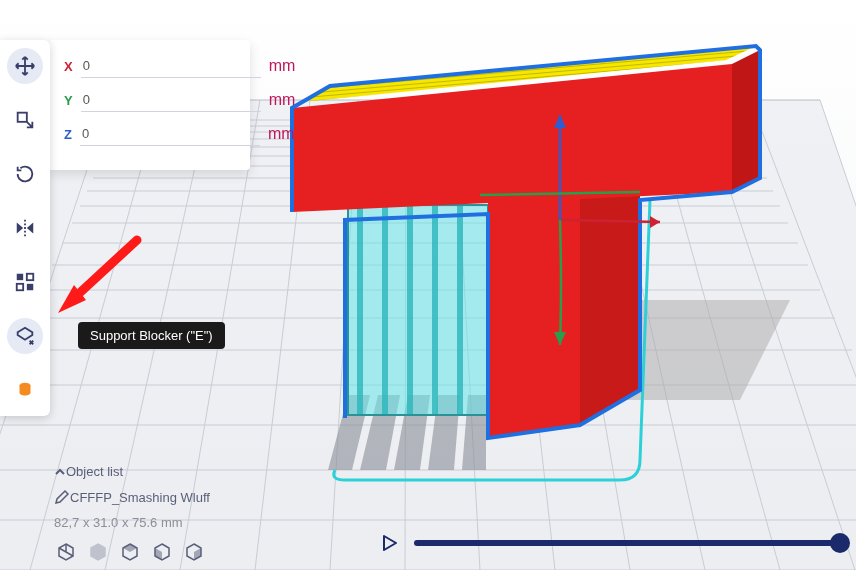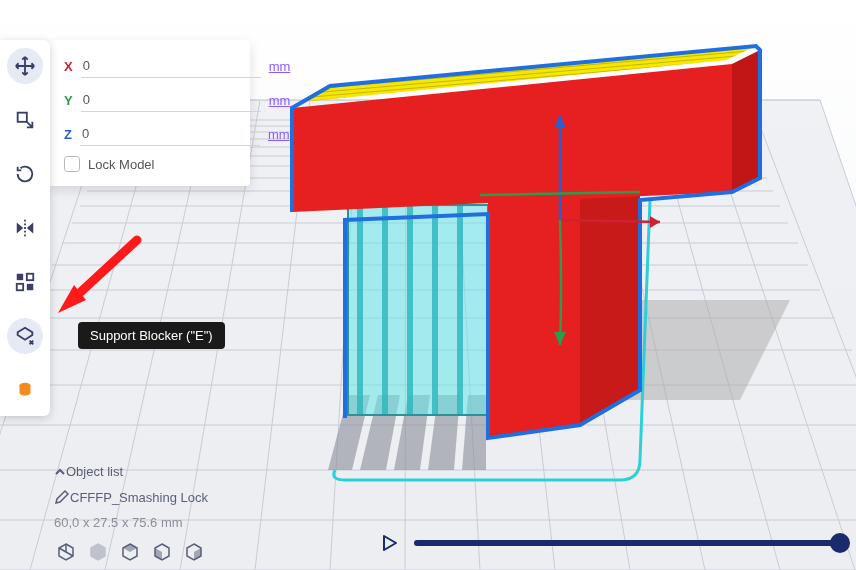--- a/index.html
+++ b/index.html
@@ -47,21 +47,21 @@
   }
   .transform-row .axis { width: 12px; font-weight: 600; }
   .axis.x { color: #c23; }
   .axis.y { color: #2a9d4a; }
   .axis.z { color: #2a5fd1; }
   .transform-row input {
     flex: 1; border: none; border-bottom: 1px solid #d0d4dd;
     padding: 4px 2px; font-size: 13px; color: #555; outline: none;
     background: transparent;
   }
-  .transform-row .unit { color: #8b5cf6; font-size: 13px; text-decoration: underline; }
+  .transform-row .unit { color: #be185d; font-size: 16px; }
   .lock-row { display: flex; align-items: center; gap: 8px; margin-top: 8px; color: #555; }
   .lock-row input[type=checkbox] {
     width: 16px; height: 16px; border: 1px solid #bbb; border-radius: 3px; appearance: none; background:#fff;
   }
 
   .tooltip {
     position: absolute;
     left: 78px; top: 322px;
     background: #1a1a1a; color: #fff;
     padding: 6px 12px; border-radius: 4px;
@@ -281,48 +281,44 @@
     <div class="transform-row">
       <span class="axis y">Y</span>
       <input type="text" value="0" style="">
       <span class="unit">mm</span>
     </div>
     <div class="transform-row">
       <span class="axis z">Z</span>
       <input type="text" value="0" style="">
       <span class="unit">mm</span>
     </div>
-    <label class="lock-row">
-      <input type="checkbox" style="">
-      <span>Lock Model</span>
-    </label>
   </div>
 
   <div class="tooltip">Support Blocker ("E")</div>
 
   <svg class="annot-arrow" width="100" height="100" viewBox="0 0 100 100">
     <line x1="85" y1="15" x2="20" y2="75" stroke="#ff1a1a" stroke-width="9" stroke-linecap="round"></line>
     <polygon points="6,88 34,75 22,60" fill="#ff1a1a"></polygon>
   </svg>
 
   <div class="object-panel">
     <div class="row">
       <svg class="chev" viewBox="0 0 12 12">
           <path d="M2 8l4-4 4 4" fill="none" stroke="#5a5f78" stroke-width="2"></path>
         </svg>
       <span>Object list</span>
     </div>
     <div class="row">
       <svg class="pencil" viewBox="0 0 16 16">
           <path d="M2 14l1-4 8-8 3 3-8 8-4 1z" fill="none" stroke="#5a5f78" stroke-width="1.5"></path>
         </svg>
-      <span>CFFFP_Smashing Lock</span>
+      <span>CFFFP_Smashing Wluff</span>
     </div>
     <div class="row">
-      <span style="color:#8a8f99">60,0 x 27.5 x 75.6 mm</span>
+      <span style="color:#8a8f99">82,7 x 31.0 x 75.6 mm</span>
     </div>
     <div class="viewbtns">
       <div class="viewbtn">
           <svg width="20" height="20" viewBox="0 0 20 20">
             <path d="M10 2l7 4v8l-7 4-7-4V6z" fill="none" stroke="#5a5f78" stroke-width="1.5"></path>
             <path d="M10 2v8l7 4M10 10L3 6" fill="none" stroke="#5a5f78" stroke-width="1.5"></path>
           </svg>
         </div>
       <div class="viewbtn">
           <svg width="20" height="20" viewBox="0 0 20 20">

